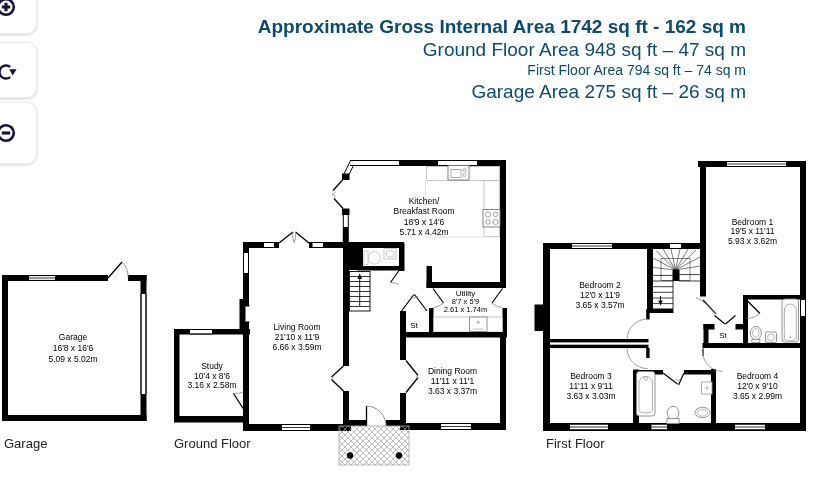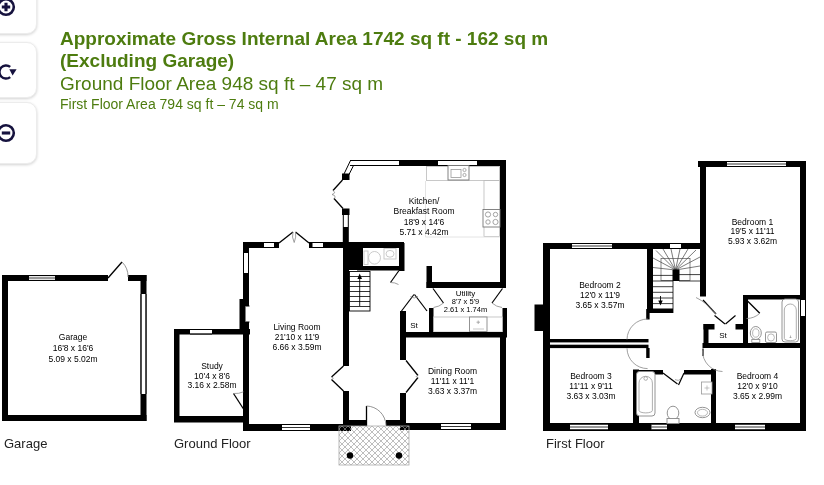--- a/index.html
+++ b/index.html
@@ -5,25 +5,25 @@
   html,body{margin:0;padding:0;}
   body{width:824px;height:485px;background:#ffffff;overflow:hidden;
        font-family:"Liberation Sans", sans-serif;position:relative;}
   .abs{position:absolute;}
   body{transform:translateZ(0);}
   svg text{opacity:0.999;}
 </style>
 </head>
 <body>
 
-<div class="abs" style="left:60px;top:28px;width:686px;text-align:left;color:#4d7c0f;">
+<div class="abs" style="left:60px;top:16px;width:686px;text-align:right;color:#0c4a6e;">
   <div style="font-size:19px;font-weight:bold;line-height:22px;">Approximate Gross Internal Area 1742 sq ft - 162 sq m</div>
-  <div style="font-size:19px;font-weight:bold;line-height:22px;">(Excluding Garage)</div>
   <div style="font-size:19px;line-height:21px;margin-top:1px;">Ground Floor Area 948 sq ft – 47 sq m</div>
   <div style="font-size:14px;line-height:21px;">First Floor Area 794 sq ft – 74 sq m</div>
+  <div style="font-size:19px;line-height:21px;">Garage Area 275 sq ft – 26 sq m</div>
 </div>
 
 <div class="abs" style="left:-21px;top:0;width:58px;height:190px;">
 
   <div class="abs" style="left:0;top:-24px;width:56px;height:56px;background:#fff;border:1px solid #ececec;border-radius:10px;box-shadow:0 1px 3px rgba(0,0,0,0.18);"></div>
 
   <svg class="abs" style="left:15.5px;top:-4px;" width="22" height="22" viewBox="0 0 22 22">
     <circle cx="11" cy="11" r="7.8" fill="none" stroke="#16123e" stroke-width="2.6"></circle>
     <path d="M11 6.8 V15.2 M6.8 11 H15.2" stroke="#16123e" stroke-width="3.1"></path>
   </svg>

